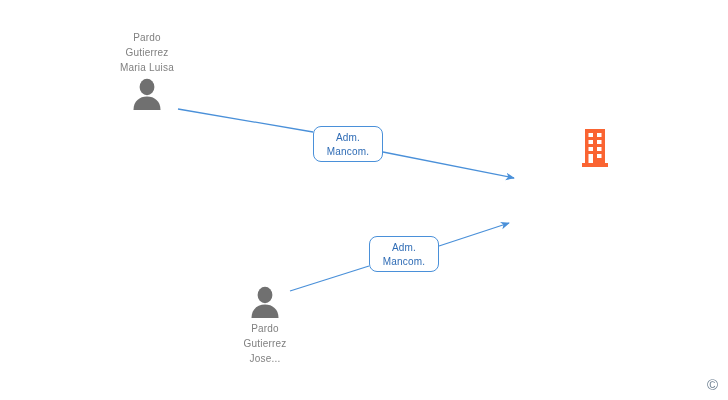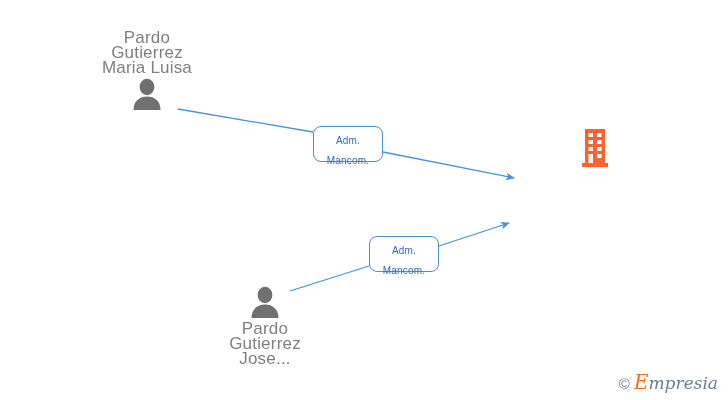--- a/index.html
+++ b/index.html
@@ -25,21 +25,21 @@
     height: 400px;
   }
   
   .person-node {
     position: absolute;
     width: 150px;
     text-align: center;
   }
   .person-node .label {
     color: #808080;
-    font-size: 17px;
+    font-size: 10px;
     line-height: 15px;
     letter-spacing: 0.2px;
     white-space: pre-line;
   }
   .person-icon {
     width: 34px;
     height: 32px;
     display: block;
     margin: 0 auto;
   }
@@ -73,21 +73,21 @@
 
   
   .rel-box {
     position: absolute;
     box-sizing: border-box;
     background: #ffffff;
     border: 1px solid #4a90d9;
     border-radius: 8px;
     color: #2f6cb5;
     font-size: 10px;
-    line-height: 20px;
+    line-height: 14px;
     text-align: center;
     padding: 4px 6px 4px 6px;
     white-space: pre-line;
     letter-spacing: 0.2px;
   }
   #rel-box-top { left: 313px; top: 126px; width: 70px; height: 36px; }
   #rel-box-bottom { left: 369px; top: 236px; width: 70px; height: 36px; }
 
   
   #watermark {
@@ -171,16 +171,15 @@
     </svg>
   </div>
 
   <div id="rel-box-top" class="rel-box">Adm.
 Mancom.</div>
   <div id="rel-box-bottom" class="rel-box">Adm.
 Mancom.</div>
 
   <div id="watermark">
     <span class="copy">©</span>
-    <span class="brand"><span class="cap">E</span><span>mpresia</span></span>
   </div>
 
 </div>
 
 </body></html>

